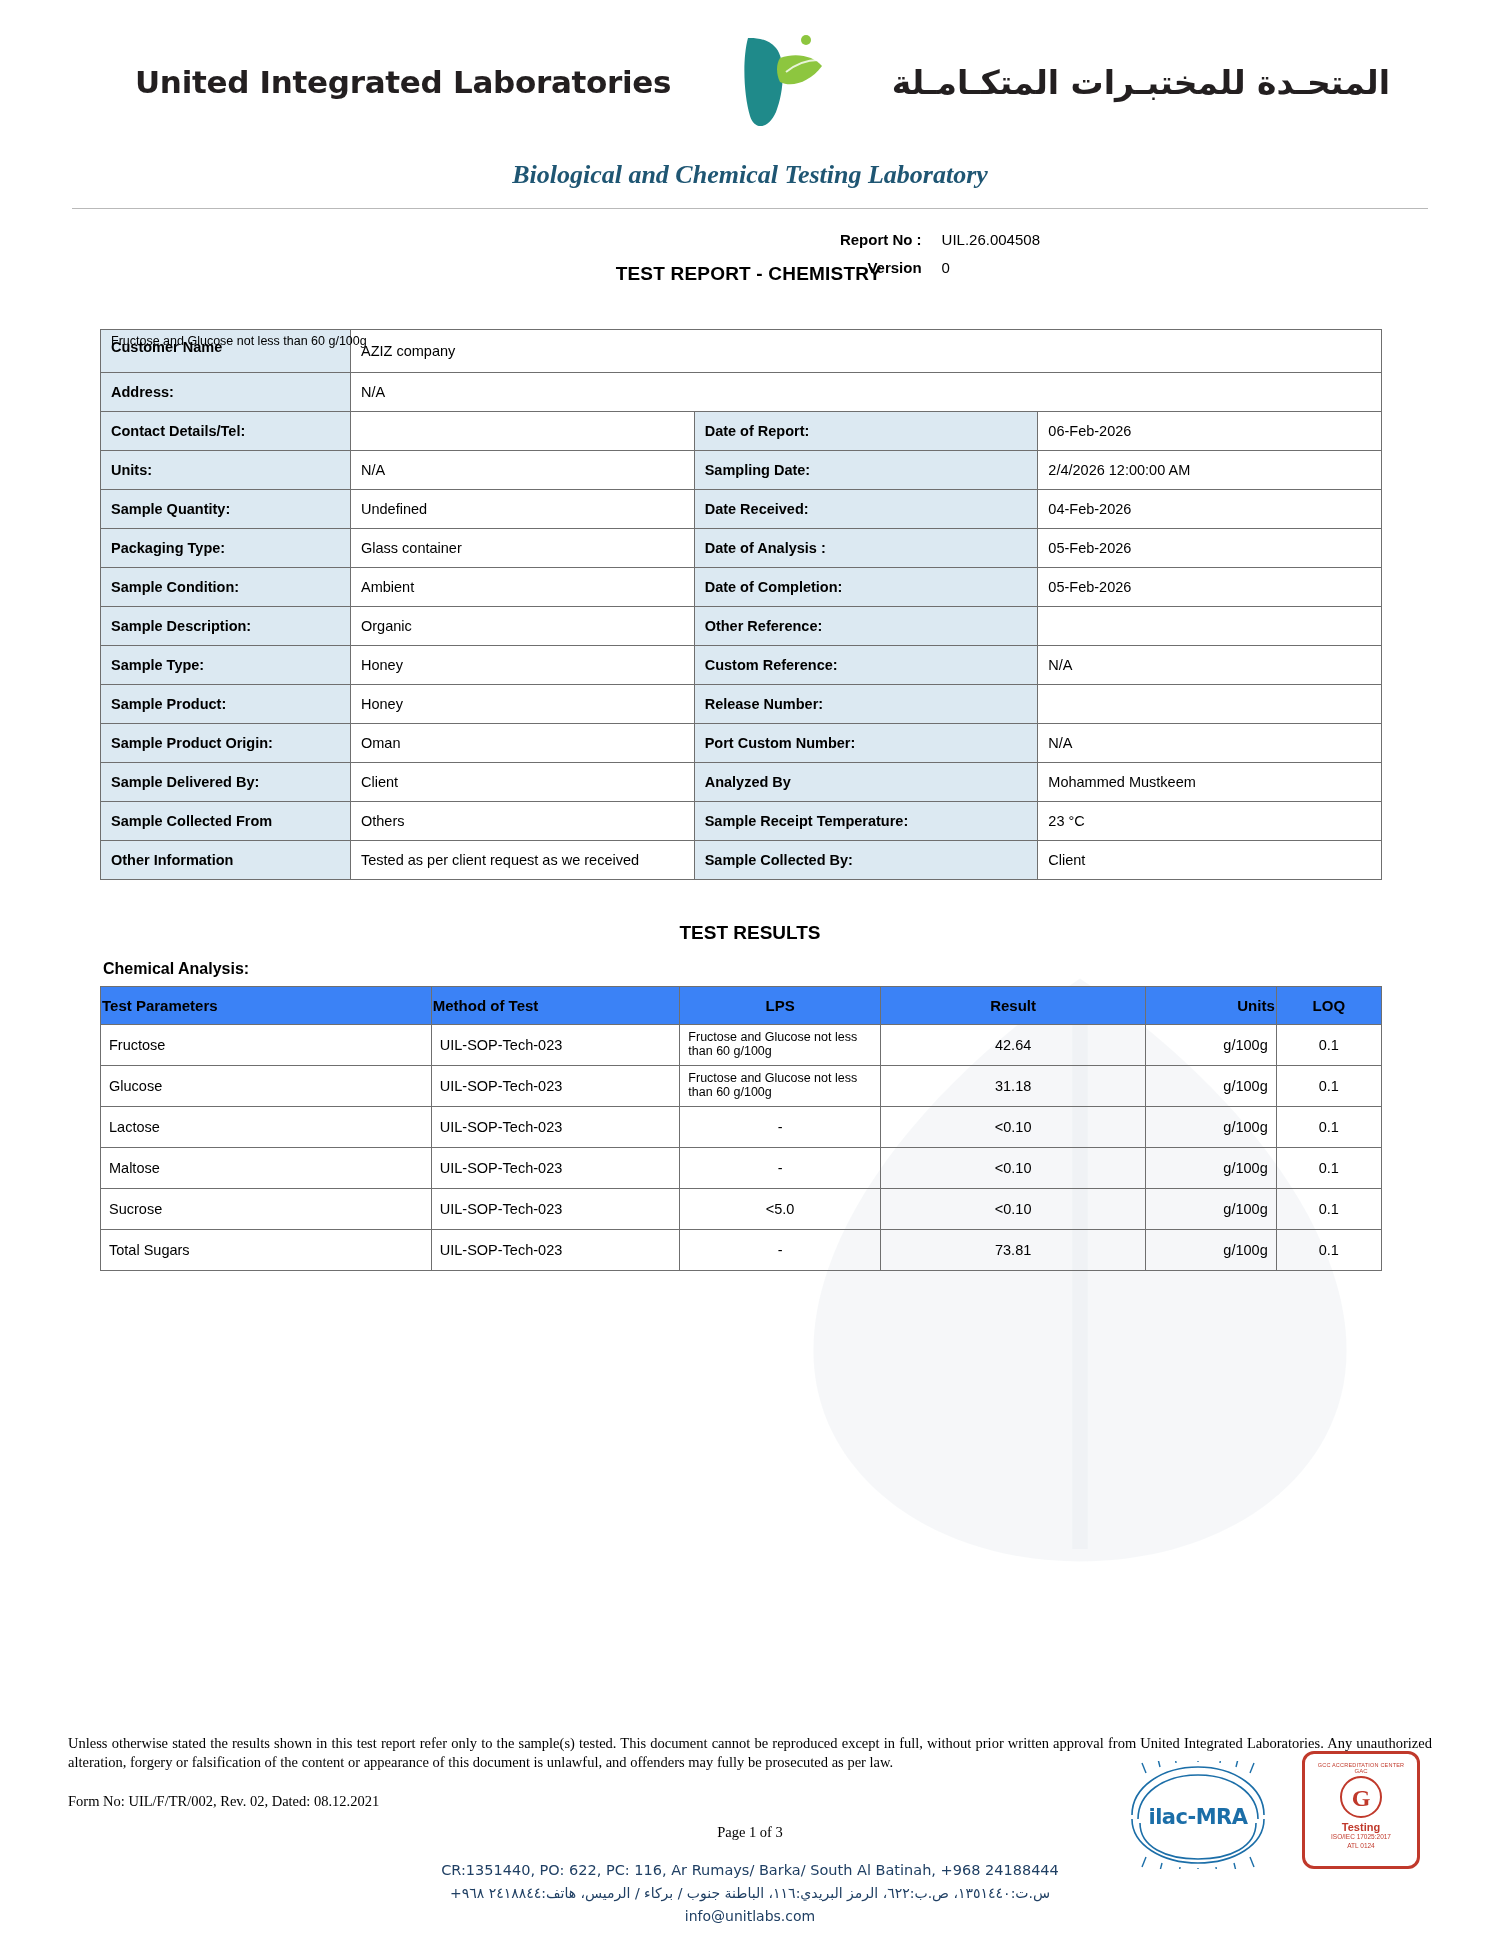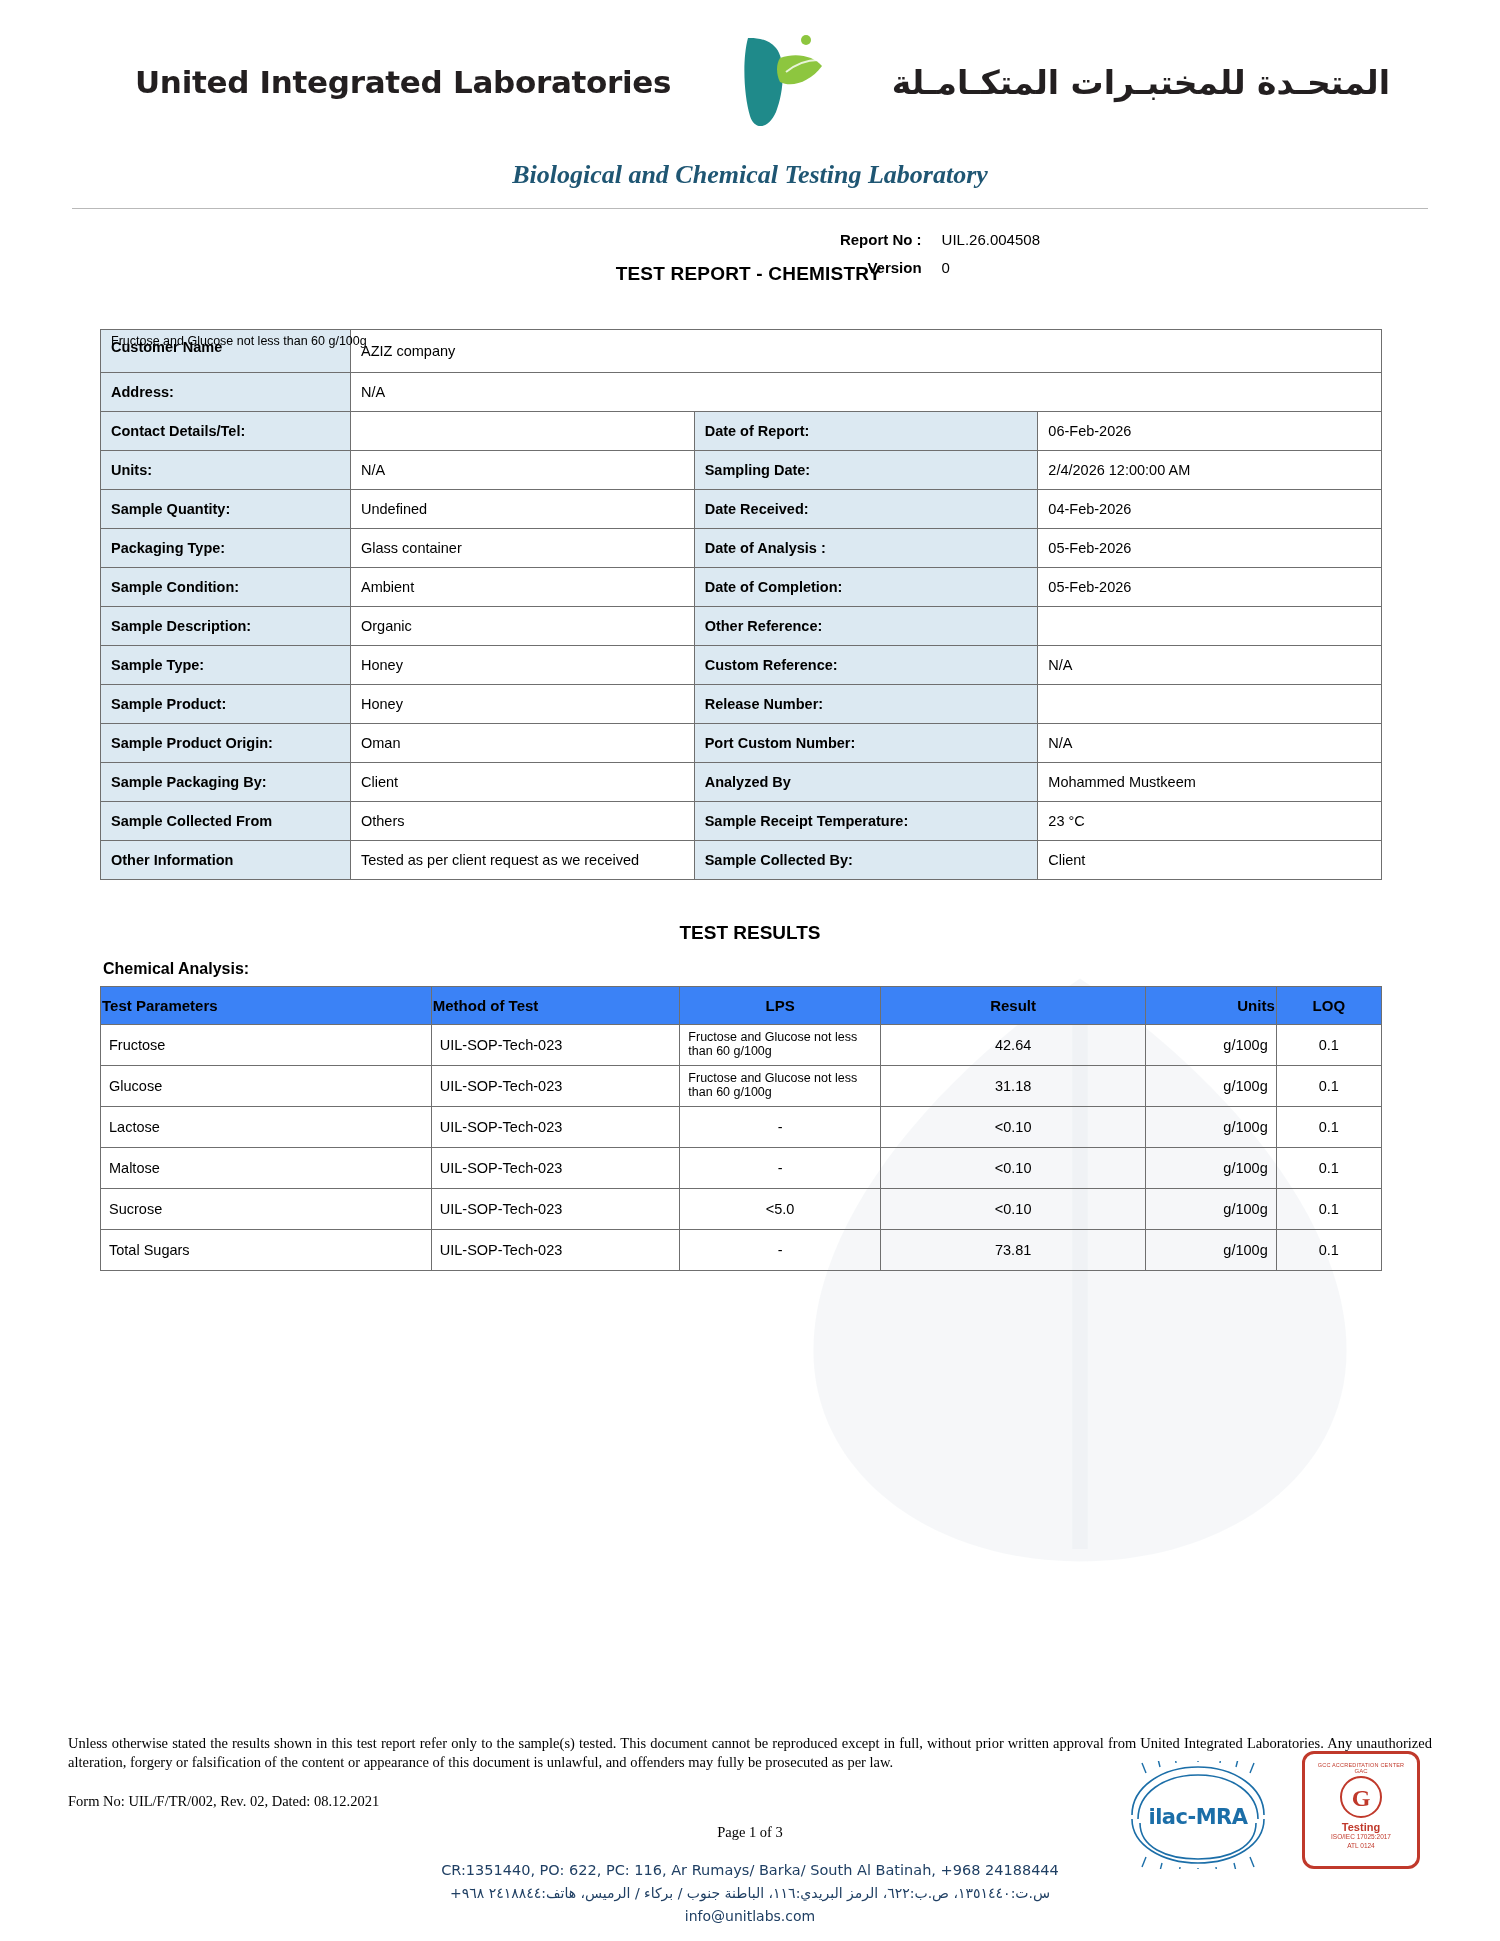--- a/index.html
+++ b/index.html
@@ -374,21 +374,21 @@
       <td class="lbl">Release Number:</td>
       <td class="val"></td>
     </tr>
     <tr>
       <td class="lbl">Sample Product Origin:</td>
       <td class="val">Oman</td>
       <td class="lbl">Port Custom Number:</td>
       <td class="val">N/A</td>
     </tr>
     <tr>
-      <td class="lbl">Sample Packaging By:</td>
+      <td class="lbl">Sample Delivered By:</td>
       <td class="val">Client</td>
       <td class="lbl">Analyzed By</td>
       <td class="val">Mohammed Mustkeem</td>
     </tr>
     <tr>
       <td class="lbl">Sample Collected From</td>
       <td class="val">Others</td>
       <td class="lbl">Sample Receipt Temperature:</td>
       <td class="val">23 °C</td>
     </tr>

